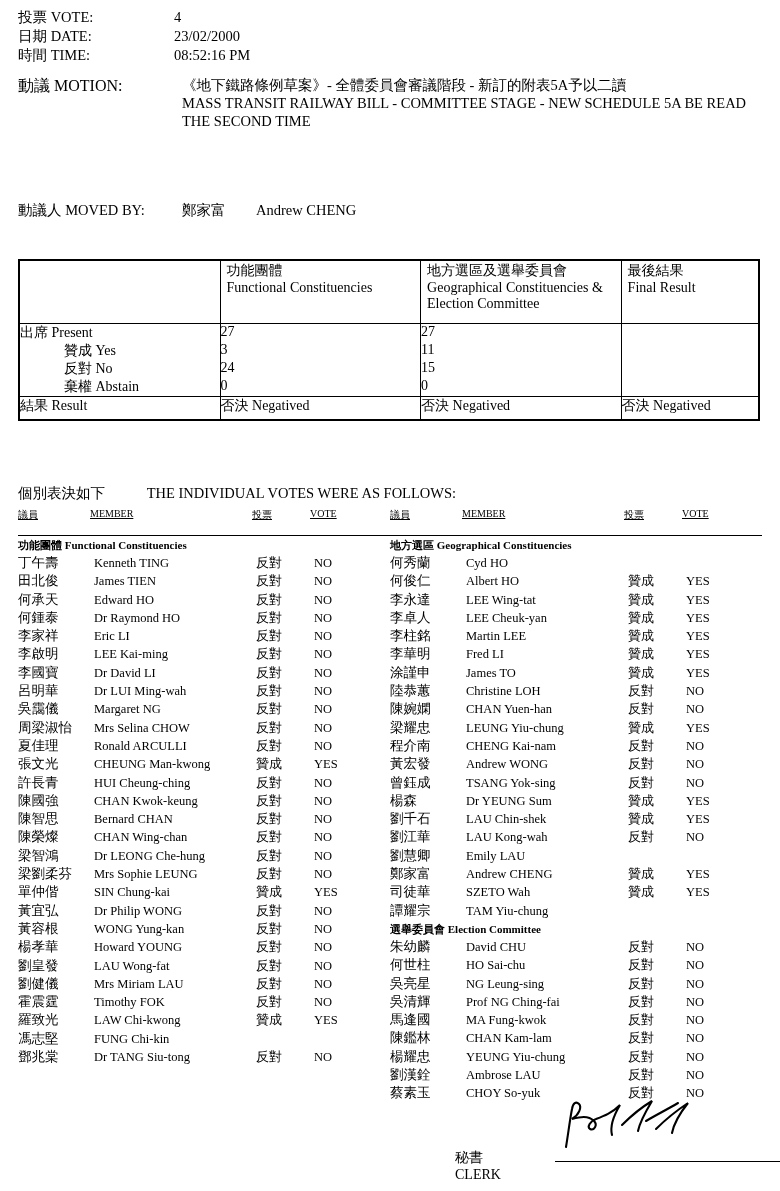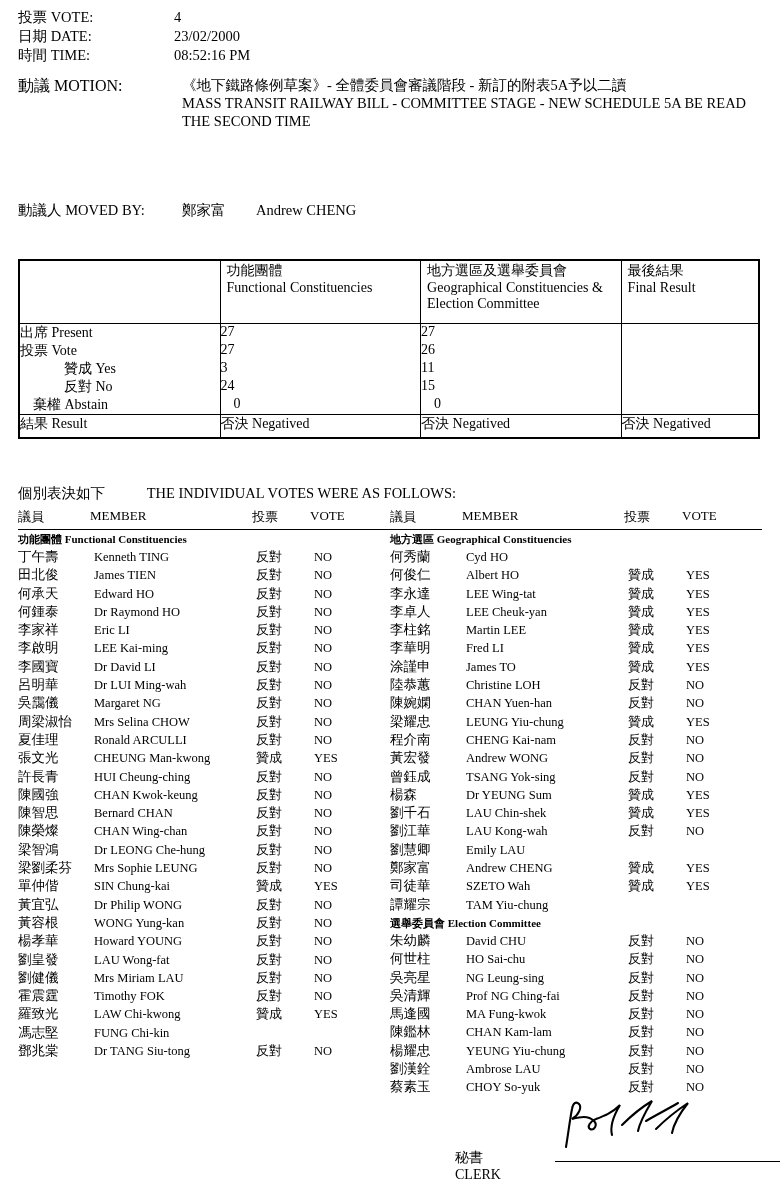--- a/index.html
+++ b/index.html
@@ -123,21 +123,21 @@
     font-size: 14px;
   }
   .srow td {
     border-left: 1.2px solid #000;
     border-right: 1.2px solid #000;
     border-top: none;
     border-bottom: none;
     height: 17px;
   }
   .srow.first td { border-top: 1.2px solid #000; margin-top: 16px; }
-  .srow.last td { border-bottom: 1.2px solid #000; padding-left: 13px; }
+  .srow.last td { border-bottom: 1.2px solid #000; }
 
   
   .indiv-title {
     position: absolute;
     left: 18px;
     top: 484px;
     font-size: 14.5px;
   }
   .indiv-title .en { margin-left: 38px; }
 
@@ -146,24 +146,25 @@
     top: 508px;
     left: 18px;
     width: 744px;
     display: flex;
   }
   .col { width: 372px; }
   .col.right { padding-left: 0px; }
 
   .col-head {
     display: flex;
-    font-size: 13px;
+    font-size: 10px;
     border-bottom: none;
     padding-bottom: 1px;
-    margin-bottom: 2px;
+    margin-bottom: 12px;
+    text-decoration: underline;
   }
   .hdr-line {
     border-bottom: 1.2px solid #000;
     width: 100%;
   }
   .c-cn { width: 72px; }
   .c-en { width: 162px; }
   .c-vcn { width: 58px; }
   .c-ven { width: 60px; }
 
@@ -269,29 +270,20 @@
         </td>
       </tr>
 
       <tr class="srow first">
         <td class="rowlabel">
           <span>出席</span>
           <span>Present</span>
         </td>
         <td class="valcell">27</td>
         <td class="valcell">27</td>
-        <td class="valcell"></td>
-      </tr>
-      <tr class="srow">
-        <td class="rowlabel">
-          <span>投票</span>
-          <span>Vote</span>
-        </td>
-        <td class="valcell">27</td>
-        <td class="valcell">26</td>
         <td class="valcell"></td>
       </tr>
       <tr class="srow">
         <td class="rowlabel ind">
           <span>贊成</span>
           <span>Yes</span>
         </td>
         <td class="valcell">3</td>
         <td class="valcell">11</td>
         <td class="valcell"></td>

